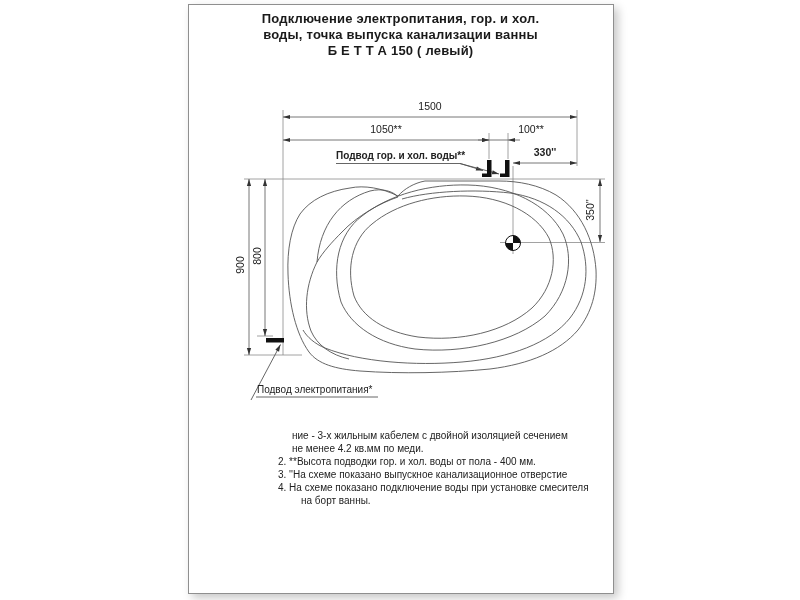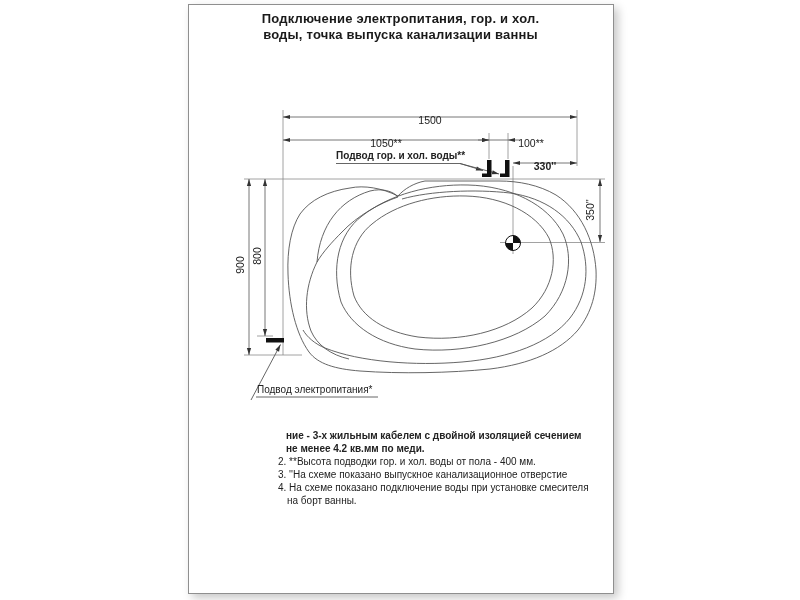--- a/index.html
+++ b/index.html
@@ -4,27 +4,27 @@
 <style>
   html,body{margin:0;padding:0;background:#fdfdfd;}
   .canvas{position:relative;width:800px;height:600px;background:#fff;overflow:hidden;
           font-family:"Liberation Sans","DejaVu Sans",sans-serif;color:#1a1a1a;padding-left:28px;}
   .page{position:absolute;left:188px;top:4px;width:424px;height:588px;background:#fff;
         border:1px solid #8f8f8f;box-shadow:4px 4px 9px rgba(0,0,0,0.22);}
   .drawing-svg{position:absolute;left:0;top:0;width:800px;height:600px;}
   .title-line{position:absolute;left:188px;width:425px;text-align:center;
               font-size:13px;font-weight:bold;letter-spacing:0.2px;}
   .t1{top:11px}.t2{top:27px}.t3{top:43px}
-  .dim{position:absolute;font-size:10.5px;color:#222;width:64px;text-align:center;white-space:nowrap;margin-top:14px;}
+  .dim{position:absolute;font-size:10.5px;color:#222;width:64px;text-align:center;white-space:nowrap;}
   .vdim{position:absolute;font-size:10.5px;color:#222;width:44px;text-align:center;white-space:nowrap;
         transform:rotate(-90deg);transform-origin:center center;}
   .calllabel{position:absolute;font-size:10px;color:#222;white-space:nowrap;}
   .notes{position:absolute;left:278px;top:429px;width:332px;font-size:10px;line-height:13px;color:#222;}
   .note-line{white-space:nowrap;}
-  .ind-14{margin-left:8px;font-weight:bold;} .ind-8{margin-left:9px;}
+  .ind-14{margin-left:14px;} .ind-8{margin-left:23px;}
 </style>
 </head>
 <body>
 
 <div class="canvas">
 
   <div class="page"></div>
 
   <svg class="drawing-svg" viewBox="0 0 800 600">
     <defs>
@@ -103,20 +103,21 @@
 
     <g>
       <circle cx="513" cy="243" r="7.5" fill="#fff" stroke="#111" stroke-width="1"></circle>
       <path d="M513,243 L513,235.5 A7.5,7.5 0 0 1 520.5,243 Z" fill="#111"></path>
       <path d="M513,243 L513,250.5 A7.5,7.5 0 0 1 505.5,243 Z" fill="#111"></path>
     </g>
   </svg>
 
   <div class="title-line t1">Подключение электропитания, гор. и хол.</div>
   <div class="title-line t2">воды, точка выпуска канализации ванны</div>
+  <div class="title-line t3">Б Е Т Т А 150   ( левый)</div>
 
   <div class="dim" style="left:398px;top:100px;">1500</div>
   <div class="dim" style="left:354px;top:123px;">1050**</div>
   <div class="dim" style="left:499px;top:123px;">100**</div>
   <div class="dim" style="left:513px;top:146px;font-weight:bold;">330''</div>
   <div class="vdim" style="left:568px;top:204px;">350''</div>
   <div class="vdim" style="left:218px;top:259px;">900</div>
   <div class="vdim" style="left:235px;top:250px;">800</div>
 
   <div class="calllabel" style="left:336px;top:150px;font-weight:bold;">Подвод гор. и хол. воды**</div>

